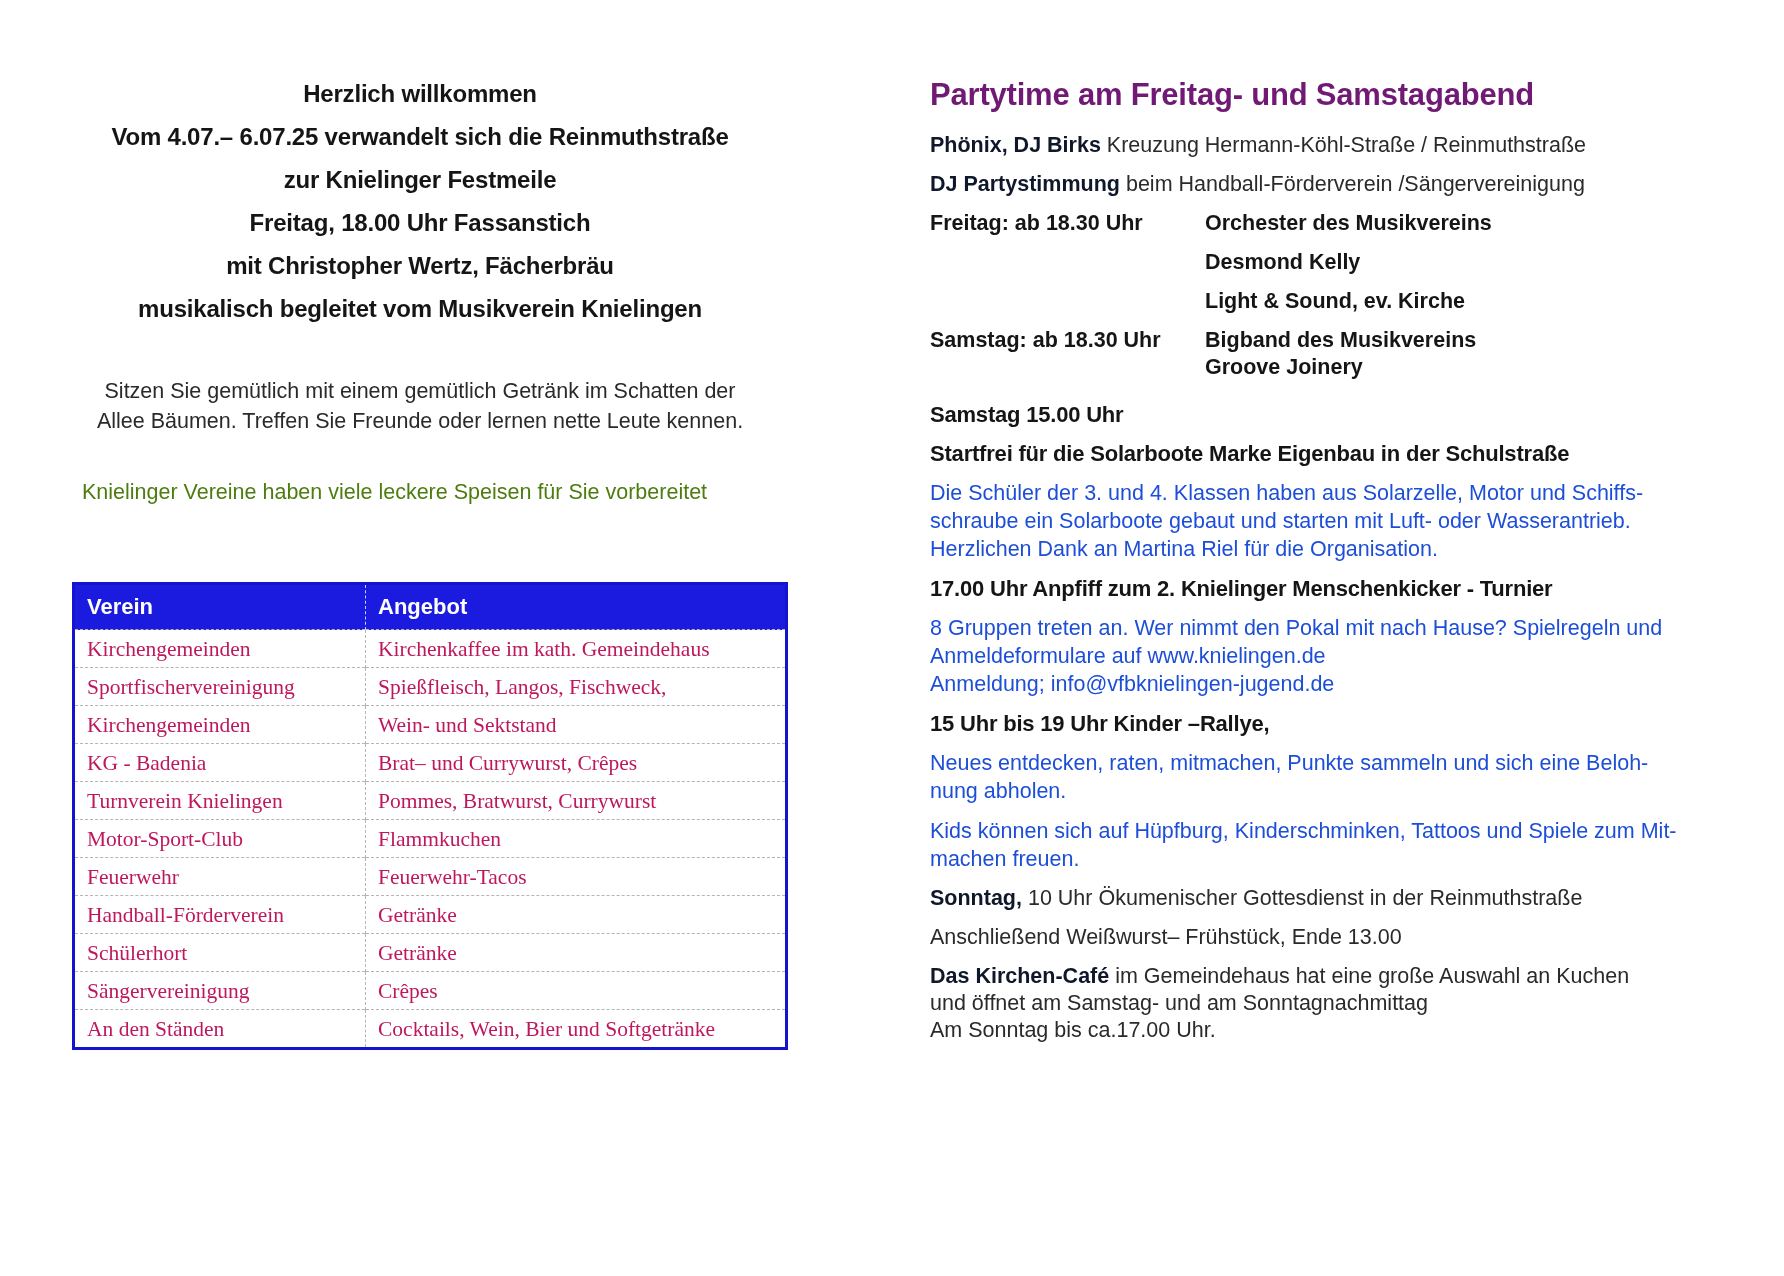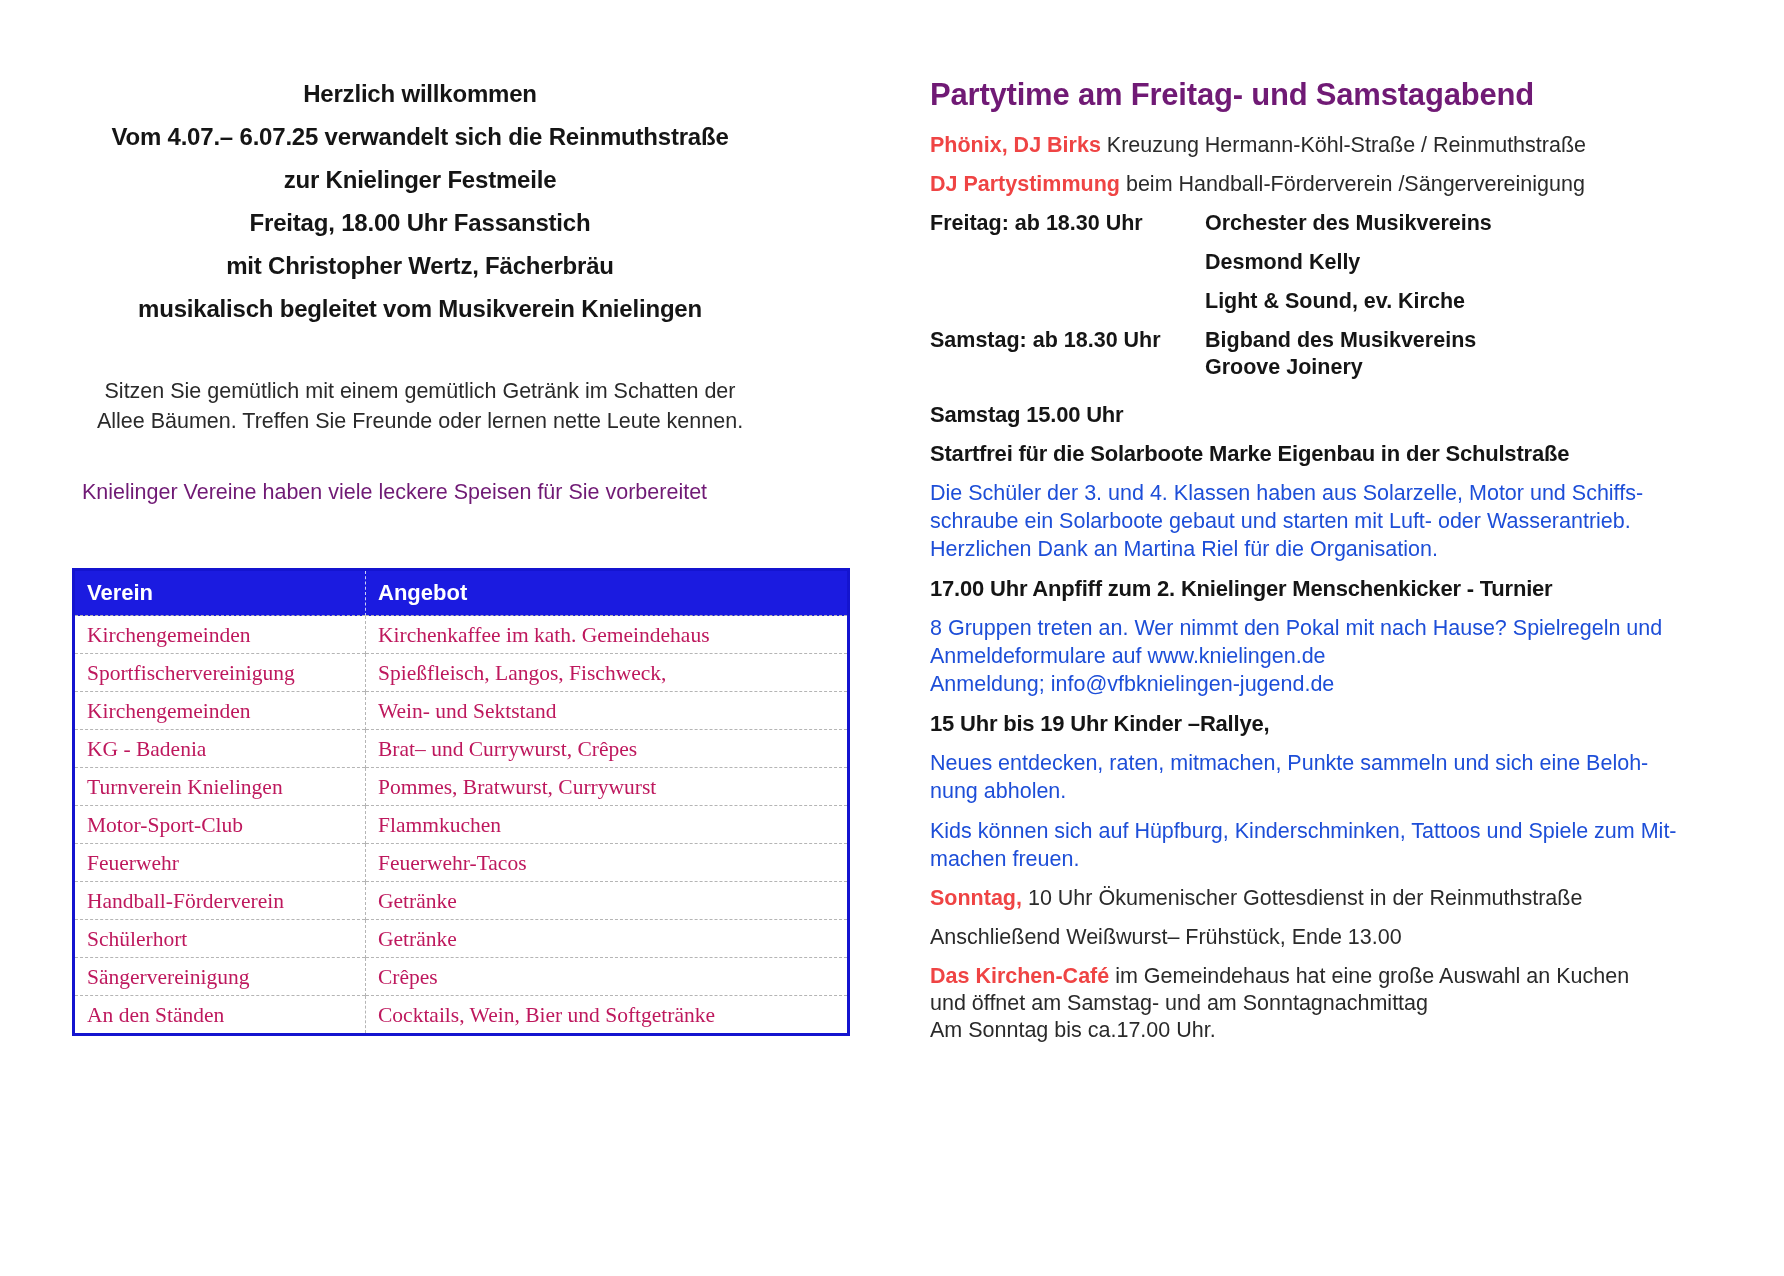--- a/index.html
+++ b/index.html
@@ -7,23 +7,23 @@
     position:relative;width:1784px;height:1276px;background:#ffffff;overflow:hidden;
     font-family:"Liberation Sans",sans-serif;color:#151515;
   }
   
   .left-headings{position:absolute;left:70px;top:72px;width:700px;text-align:center;}
   .left-headings .hline{font-weight:bold;font-size:24px;line-height:43px;letter-spacing:-0.2px;}
   .intro{
     position:absolute;left:70px;top:376px;width:700px;text-align:center;
     font-size:21.5px;line-height:30px;white-space:pre-line;color:#2a2a2a;
   }
-  .caption{position:absolute;left:82px;top:480px;font-size:21.5px;color:#701a75;}
+  .caption{position:absolute;left:82px;top:480px;font-size:21.5px;color:#4d7c0f;}
   table.offers{
-    position:absolute;left:72px;top:568px;width:778px;
+    position:absolute;left:72px;top:582px;width:716px;
     border-collapse:collapse;table-layout:fixed;
     border:3px solid #1414cf;
   }
   table.offers col.c1{width:292px;}
   table.offers th{
     background:#1b1be0;color:#ffffff;font-weight:bold;font-size:22px;
     text-align:left;padding:9px 10px 9px 12px;line-height:26px;
   }
   table.offers th:first-child{border-right:1px dashed #cdd0f5;}
   table.offers td{
@@ -34,21 +34,21 @@
   }
   table.offers td:first-child{border-right:1px dashed #b5b5b5;}
   table.offers td.offer{white-space:pre-line;}
   
   .right-col{position:absolute;left:930px;top:78px;width:800px;}
   .r-title{
     font-size:31px;line-height:34px;font-weight:bold;color:#701a75;
     margin:0 0 20px 0;letter-spacing:-0.2px;
   }
   .line{font-size:21.5px;line-height:27px;margin:12px 0 0 0;color:#2a2a2a;}
-  .line .b{font-weight:bold;color:#ef4444;}
+  .line .b{font-weight:bold;color:#0f172a;}
   .sched{display:flex;margin:12px 0 0 0;font-weight:bold;font-size:21.5px;line-height:27px;}
   .sched .t{width:275px;flex:none;}
   .sched .a{white-space:pre-line;}
   .sec{font-weight:bold;font-size:22px;line-height:27px;margin:12px 0 0 0;letter-spacing:-0.2px;}
   .sec.big-gap{margin-top:20px;}
   .para{font-size:21.5px;line-height:28px;margin:12px 0 0 0;white-space:pre-line;color:#1d4ed8;}
   .rest-ml{white-space:pre-line;}
 </style>
 </head>
 <body>

